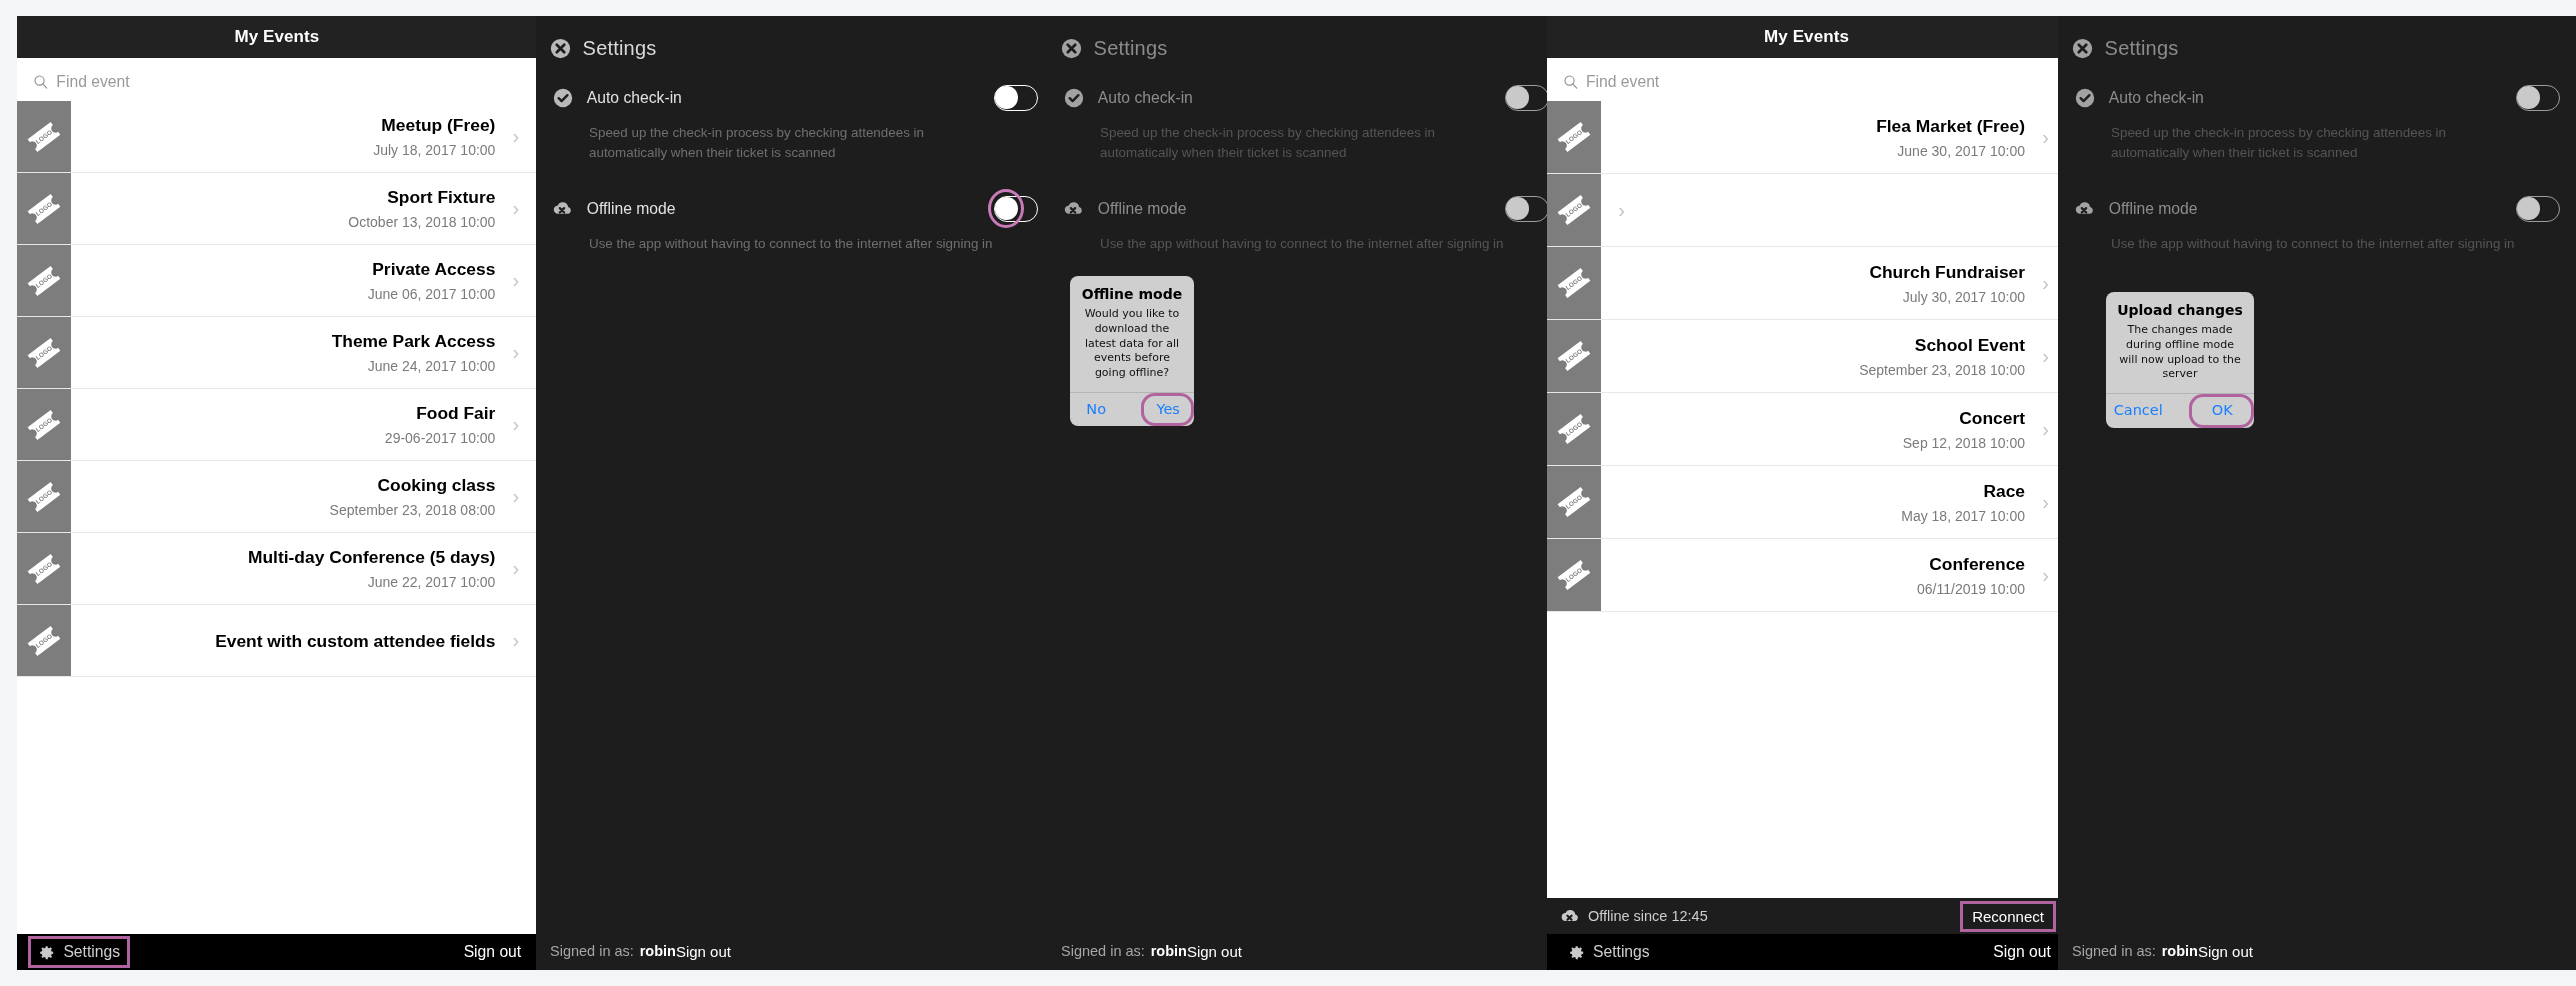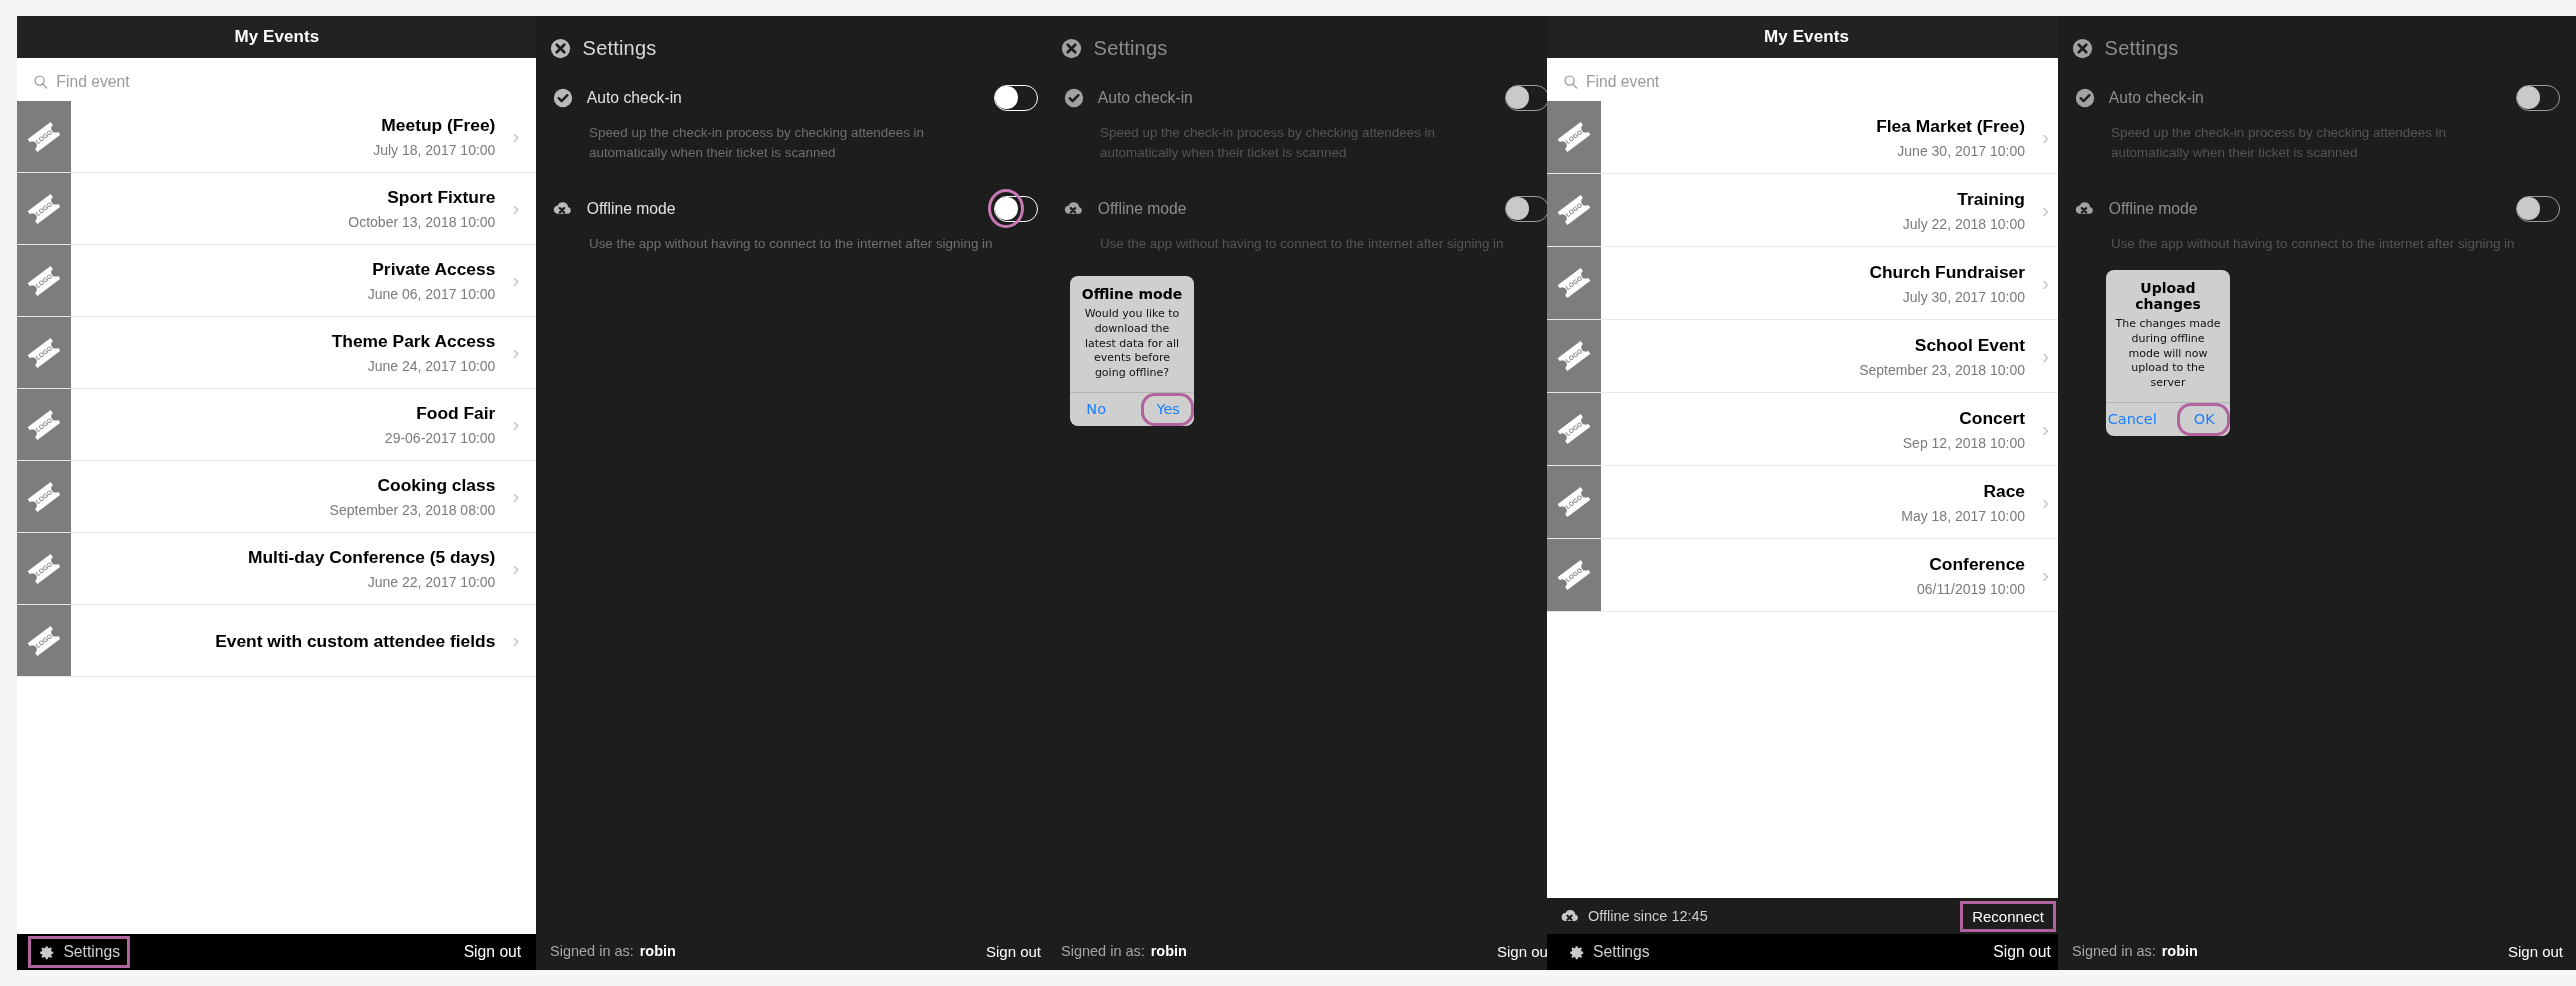--- a/index.html
+++ b/index.html
@@ -113,21 +113,21 @@
   }
 
   .set-desc{
     color:#6f6f6f;font-size:13.4px;line-height:1.42;
     padding:12.8px 52px 0 53px;box-sizing:border-box;
   }
   .dim .set-desc{color:#555555;}
 
   .set-bottom{
     position:absolute;left:0;right:0;bottom:0;height:38px;background:#1d1d1d;
-    display:flex;align-items:center;justify-content:space-between;
+    display:flex;align-items:center;justify-content:flex-start;
     padding:0 14px;box-sizing:border-box;
   }
   .signed-lbl{color:#a6a6a6;font-size:14.5px;}
   .signed-user{color:#ffffff;font-size:14.5px;font-weight:bold;margin-left:5.8px;}
   .set-signout{color:#ffffff;font-size:15px;}
 
   
   .modal-wrap{position:absolute;left:0;right:0;top:0;bottom:0;pointer-events:none;}
   .modal{
     position:absolute;left:23px;width:124px;top:263px;
@@ -426,24 +426,20 @@
         </div>
         <div class="ev-row">
           <div class="ev-thumb">
             <svg width="38" height="38" viewBox="0 0 66 66">
               <g transform="rotate(-37 33 33)">
                 <path fill="#ffffff" d="M8 19 h50 a0 0 0 0 1 0 0 v6.5 a7.5 7.5 0 0 0 0 15 v6.5 h-50 v-6.5 a7.5 7.5 0 0 0 0-15 z"></path>
                 <text x="33" y="36.5" font-family="Liberation Sans, sans-serif" font-size="11" font-weight="bold" fill="#7d7d7d" text-anchor="middle">LOGO</text>
               </g>
             </svg>
           </div>
-          <div class="ev-body">
-            <div class="ev-title">Training</div>
-            <div class="ev-date">July 22, 2018 10:00</div>
-          </div>
           <div class="ev-chev">›</div>
         </div>
         <div class="ev-row">
           <div class="ev-thumb">
             <svg width="38" height="38" viewBox="0 0 66 66">
               <g transform="rotate(-37 33 33)">
                 <path fill="#ffffff" d="M8 19 h50 a0 0 0 0 1 0 0 v6.5 a7.5 7.5 0 0 0 0 15 v6.5 h-50 v-6.5 a7.5 7.5 0 0 0 0-15 z"></path>
                 <text x="33" y="36.5" font-family="Liberation Sans, sans-serif" font-size="11" font-weight="bold" fill="#7d7d7d" text-anchor="middle">LOGO</text>
               </g>
             </svg>
@@ -568,21 +564,21 @@
         </svg>
       </span>
       <span class="set-row-label">Offline mode</span>
       <span class="toggle">
           <span class="knob"></span>
         </span>
     </div>
     <div class="set-desc">Use the app without having to connect to the internet after signing in</div>
 
     <div class="modal-wrap">
-      <div class="modal" style="left:48px;width:124px;top:254px;pointer-events:auto">
+      <div class="modal" style="left:48px;width:148px;top:276px;pointer-events:auto">
         <div class="modal-body">
           <div class="modal-title">Upload changes</div>
           <div class="modal-msg">The changes made during offline mode will now upload to the server</div>
         </div>
         <div class="modal-actions">
           <div class="modal-btn">Cancel</div>
           <div class="modal-btn hl">OK</div>
         </div>
       </div>
     </div>

